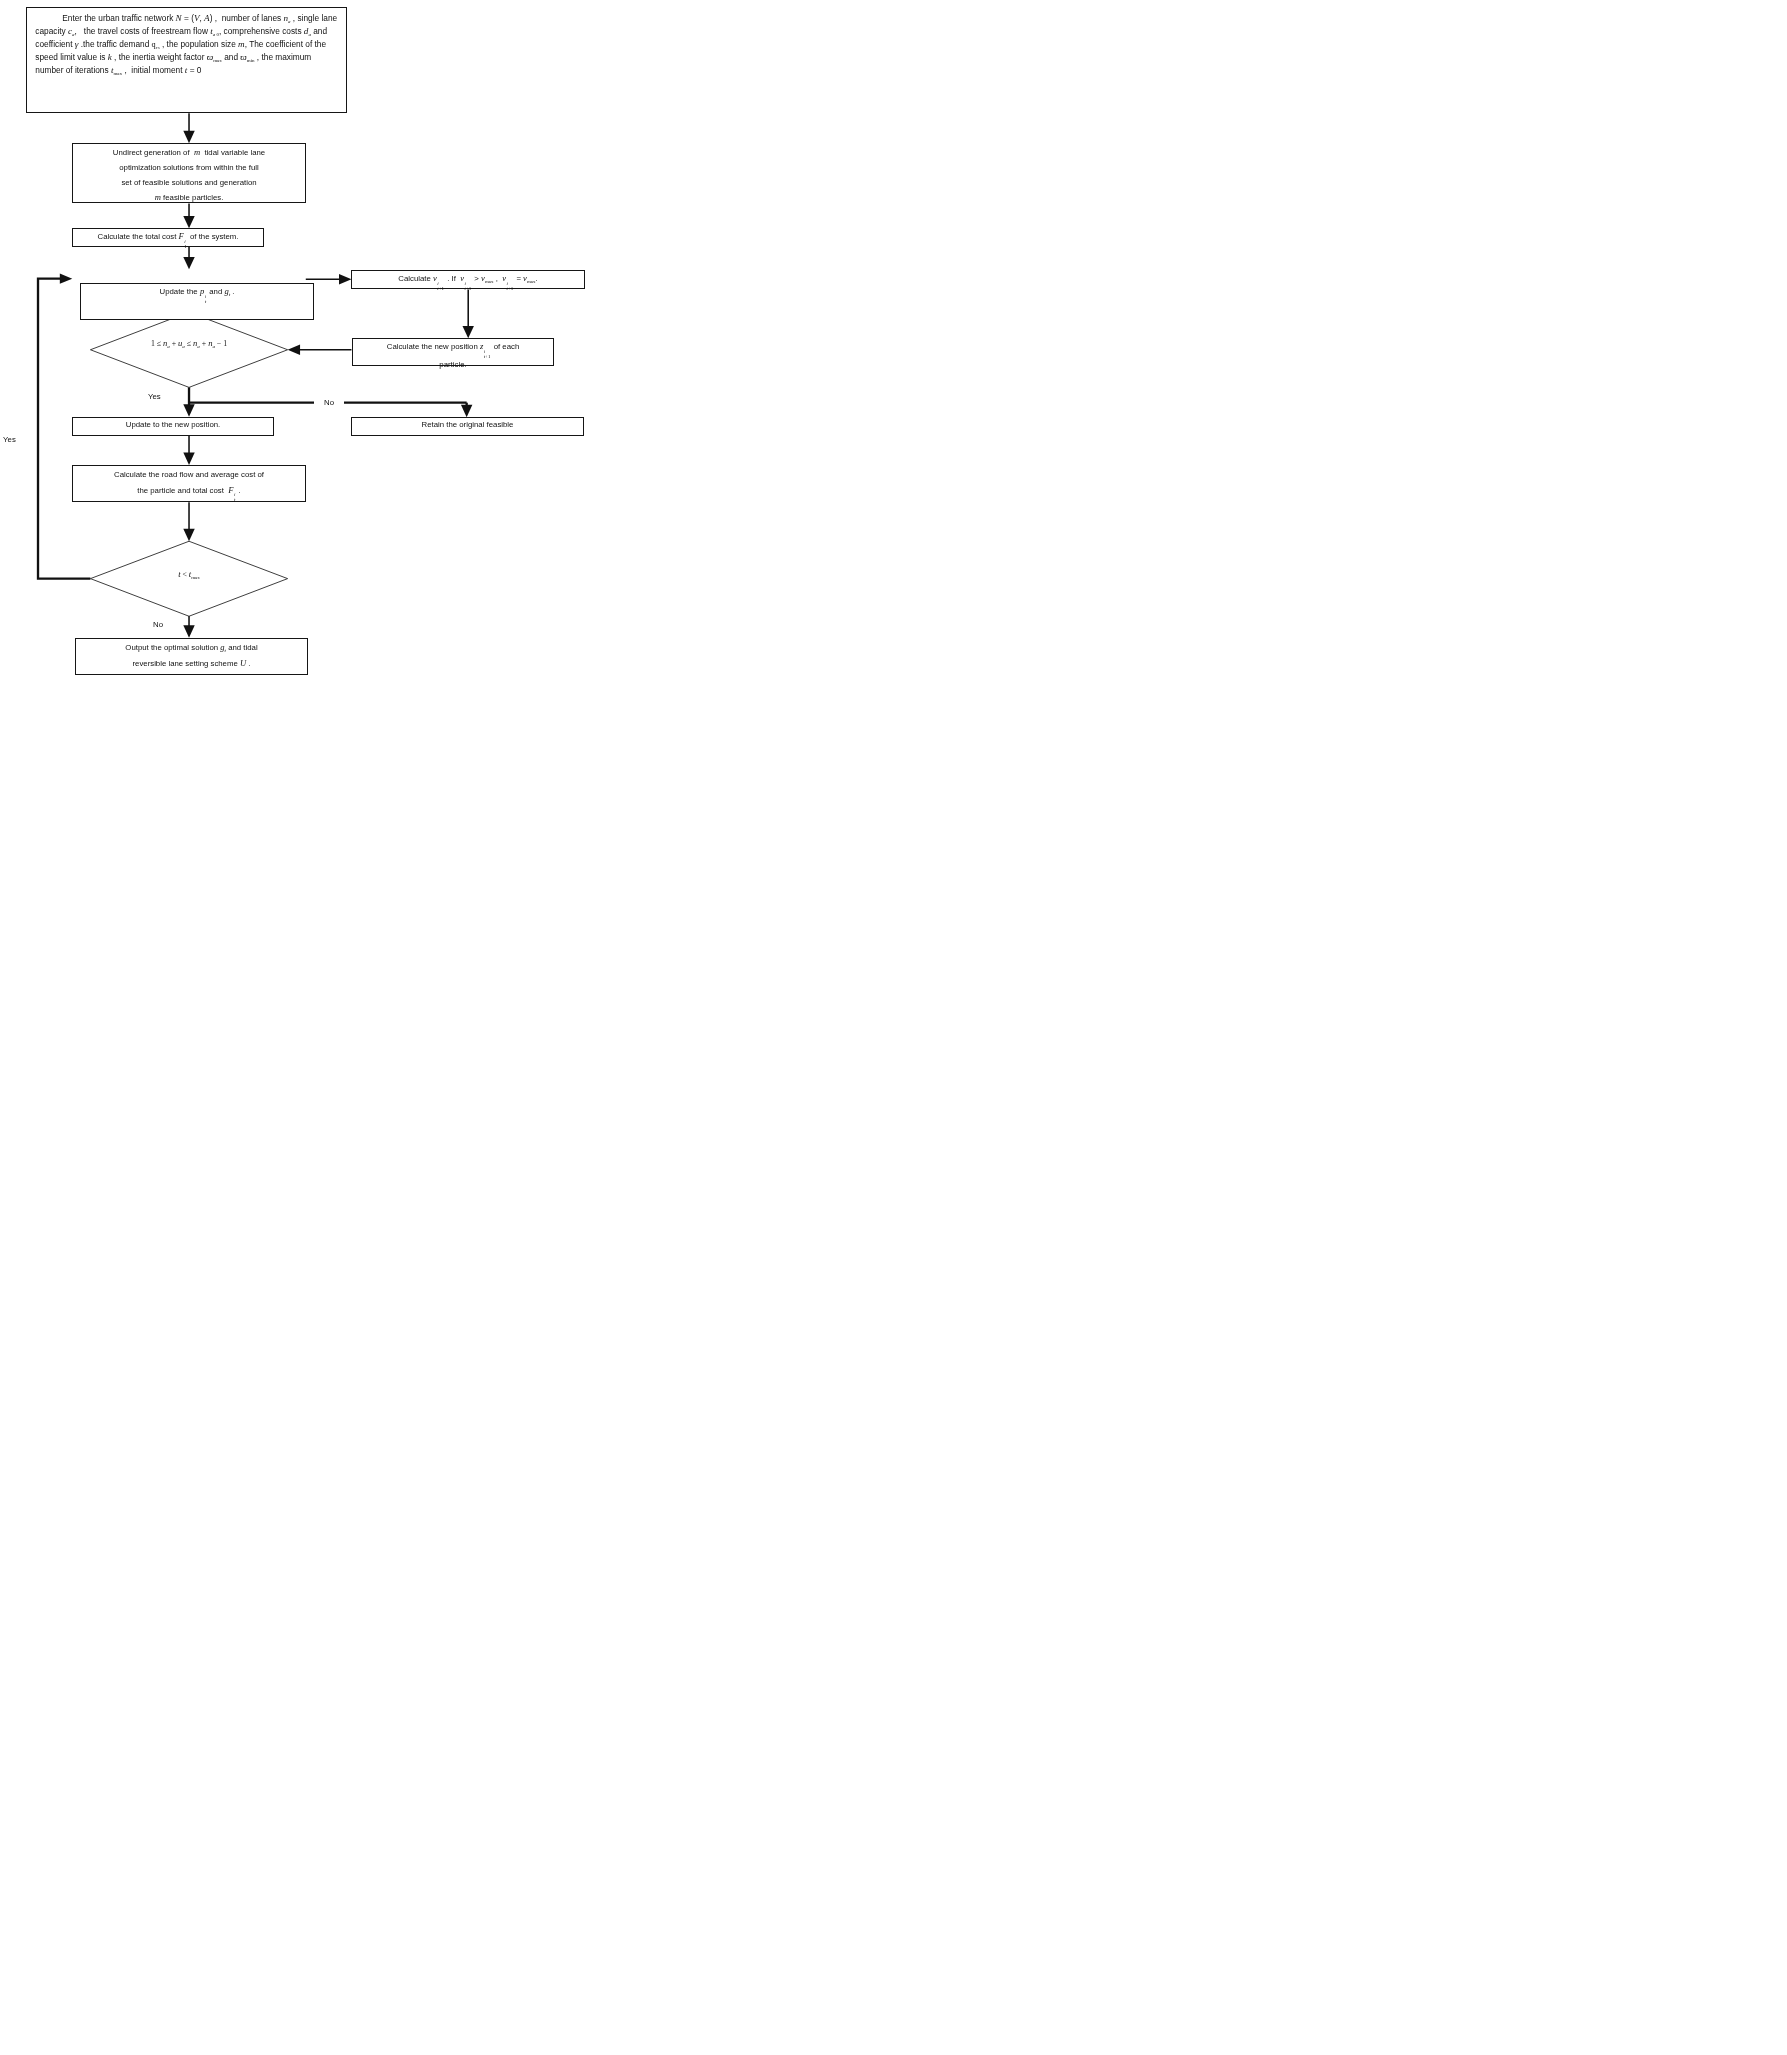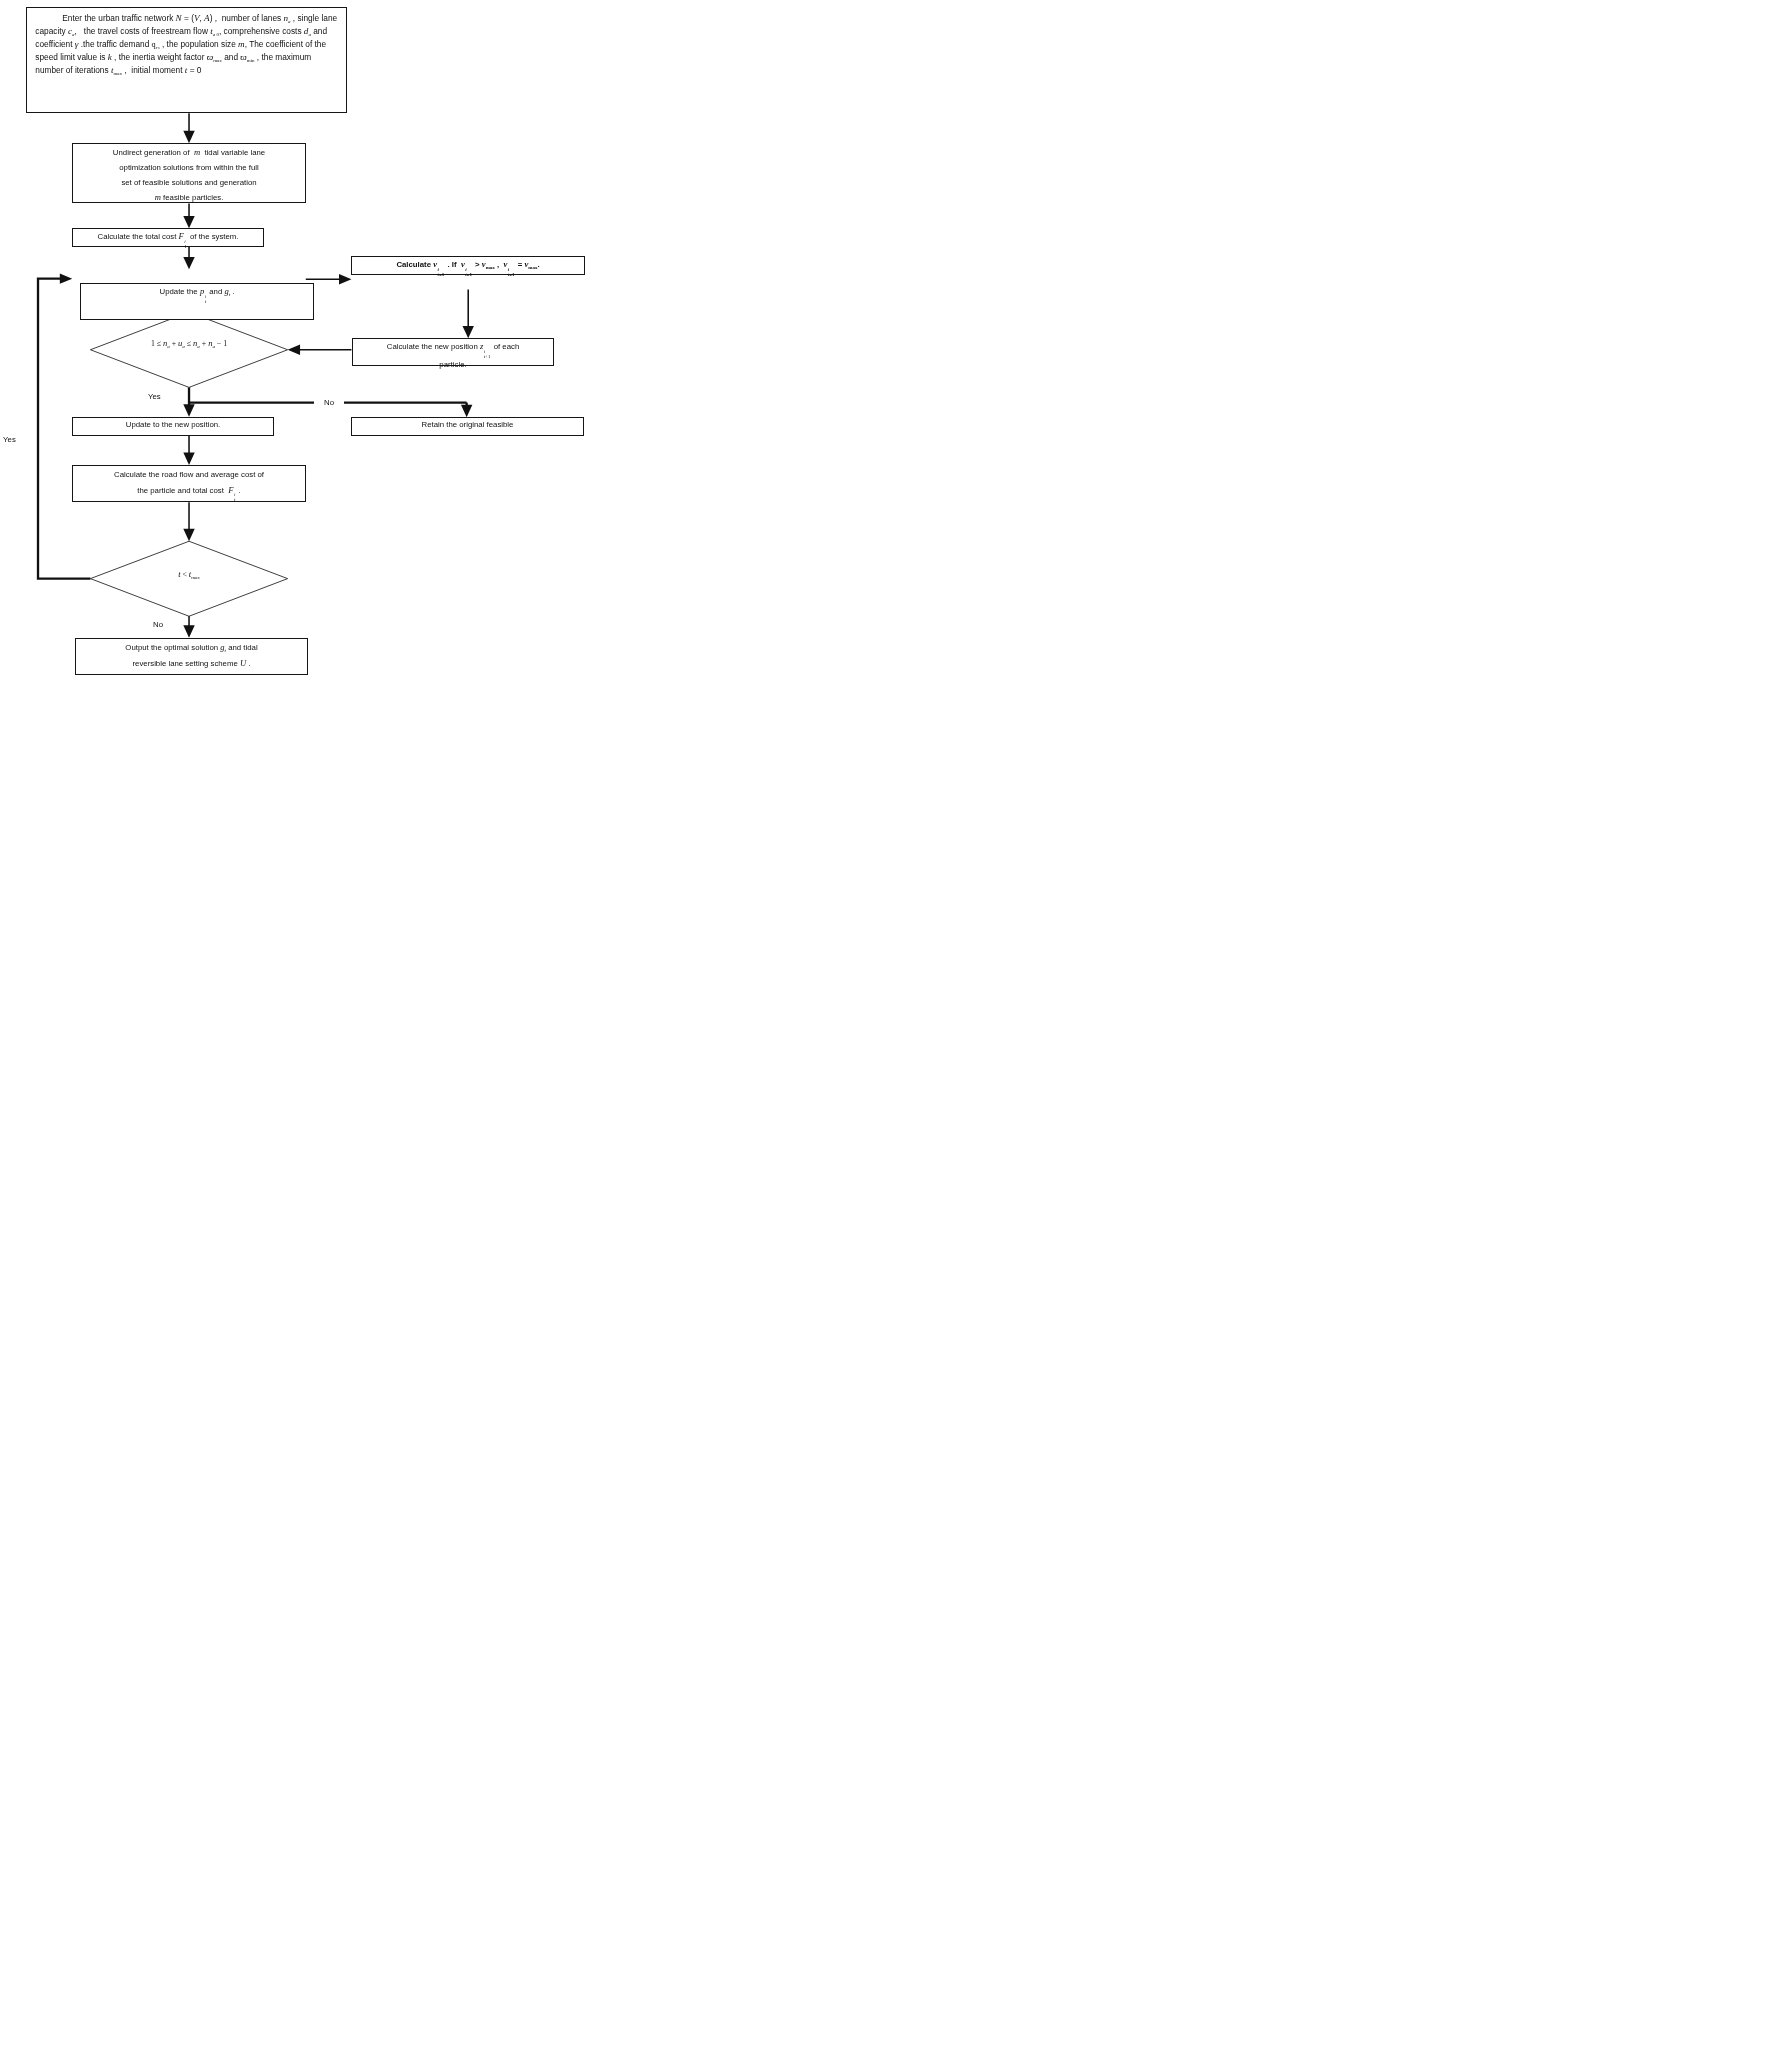--- a/index.html
+++ b/index.html
@@ -131,21 +131,21 @@
         </span> of the system.</span>
   </div>
 
   <div class="node" style="left:80px;top:269px;width:234px;height:37px;margin-top:14px;">
     <span>Update the <em class="v">p</em><span class="ss">
           <span><em>i</em></span>
           <span><em>t</em></span>
         </span> and <em class="v">g</em><sub><em>t</em></sub> .</span>
   </div>
 
-  <div class="node" style="left:351px;top:256px;width:234px;height:19px;font-weight:bold;">
+  <div class="node" style="left:351px;top:270px;width:234px;height:19px;">
     <span>Calculate <em class="v">v</em><span class="ss">
           <span><em>i</em></span>
           <span><em>t</em>+1</span>
         </span> . If&nbsp; <em class="v">v</em><span class="ss">
           <span><em>i</em></span>
           <span><em>t</em>+1</span>
         </span> &gt; <em class="v">v</em><sub>max</sub> ,&nbsp; <em class="v">v</em><span class="ss">
           <span><em>i</em></span>
           <span><em>t</em>+1</span>
         </span> = <em class="v">v</em><sub>max</sub>.</span>

